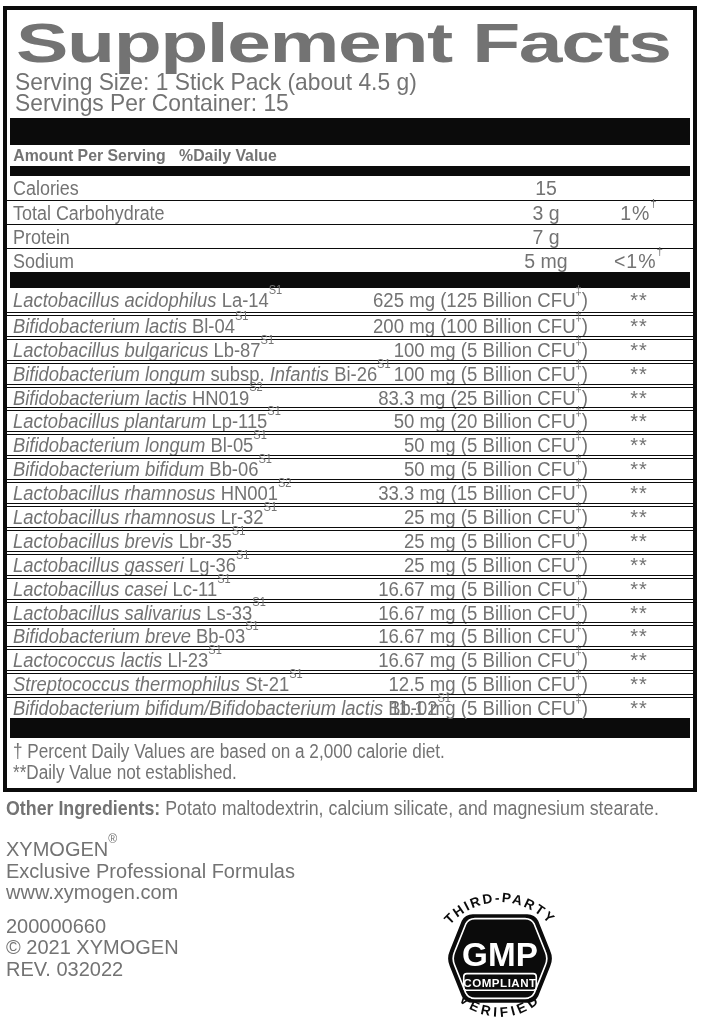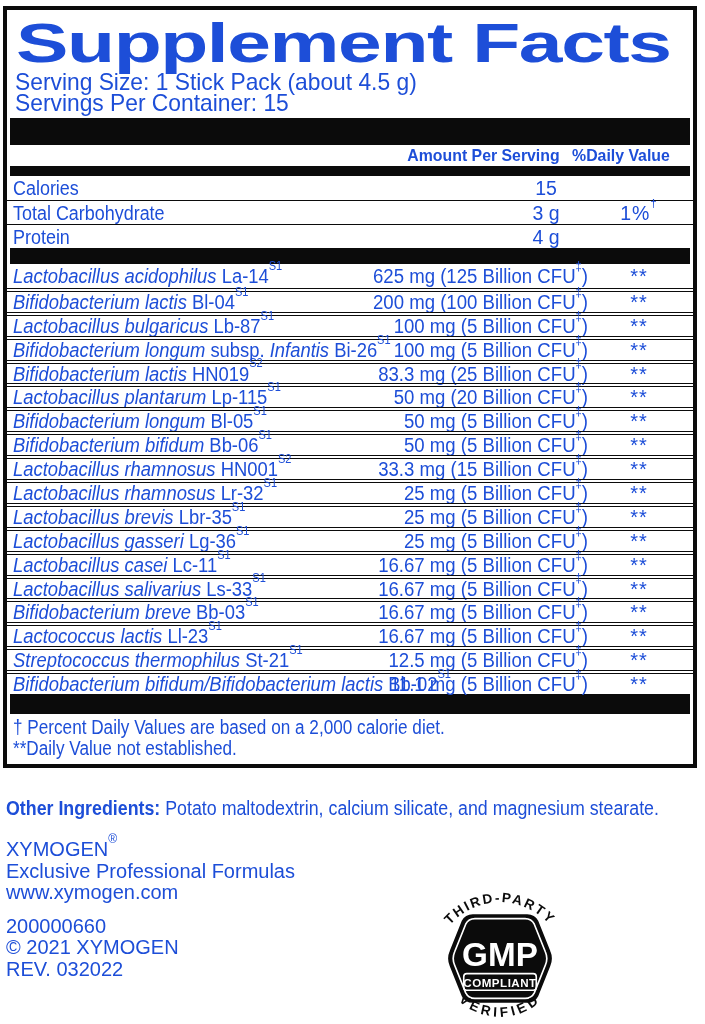--- a/index.html
+++ b/index.html
@@ -1,29 +1,29 @@
 <!DOCTYPE html>
 <html><head>
 <meta charset="utf-8">
 <style>
   html,body{margin:0;padding:0;background:#fff;}
   #page{position:relative;width:705px;height:1024px;background:#fff;
-        font-family:"Liberation Sans","DejaVu Sans",sans-serif;color:#1d4ed8;overflow:hidden;}
+        font-family:"Liberation Sans","DejaVu Sans",sans-serif;color:#737373;overflow:hidden;}
   
   .facts-box{position:absolute;left:3px;top:6px;width:694px;border:4px solid #0b0b0b;background:#fff;box-sizing:border-box;}
   .title{margin:5px 0 0 9px;font-size:55px;font-weight:bold;letter-spacing:-1px;white-space:nowrap;
          transform:scaleX(1.43);transform-origin:0 50%;line-height:56px;}
   .serv{margin-left:8px;font-size:24px;line-height:21px;}
   .serv .cz{display:inline-block;transform:scaleX(.95);transform-origin:0 50%;white-space:nowrap;}
   .bar{background:#0b0b0b;margin:0 3px;}
   .bar1{height:27px;margin-top:5px;}
   .bar2{height:10px;}
   .bar3{height:16px;}
   .bar4{height:20px;}
-  .hdr{display:flex;justify-content:flex-end;align-items:center;gap:9px;height:21px;
+  .hdr{display:flex;align-items:center;gap:9px;height:21px;
        font-weight:bold;font-size:16.5px;padding-right:23px;}
   .hdr span{display:inline-block;transform:scaleX(.96);transform-origin:100% 50%;white-space:nowrap;}
   
   .nrow,.prow{position:relative;box-sizing:border-box;}
   .nrow{height:24px;font-size:19.5px;}
   .nrow + .nrow{border-top:1.5px solid #0b0b0b;}
   .prow{height:23.9px;font-size:20px;}
   .prow + .prow{border-top:4px double #0b0b0b;}
   .nname,.pname{position:absolute;left:6px;top:50%;transform:translateY(-50%) scaleX(.92);
                 transform-origin:0 50%;white-space:nowrap;}
@@ -73,24 +73,29 @@
   </div>
 
   <div class="nrow">
     <span class="nname">Total Carbohydrate</span>
     <span class="namt">3 g</span>
     <span class="dv">1%<sup>†</sup></span>
   </div>
 
   <div class="nrow">
     <span class="nname">Protein</span>
-    <span class="namt">4 g</span>
+    <span class="namt">7 g</span>
     <span class="dv"></span>
   </div>
 
+  <div class="nrow">
+    <span class="nname">Sodium</span>
+    <span class="namt">5 mg</span>
+    <span class="dv">&lt;1%<sup>†</sup></span>
+  </div>
 </div>
 
     <div class="bar bar3"></div>
 
     <div id="probiotics">
   <div class="prow">
     <span class="pname"><span class="it">Lactobacillus acidophilus</span><span> La-14</span><sup>S1</sup></span>
     <span class="pamt">625 mg (125 Billion CFU<sup>‡</sup>)</span>
     <span class="dv">**</span>
   </div>

